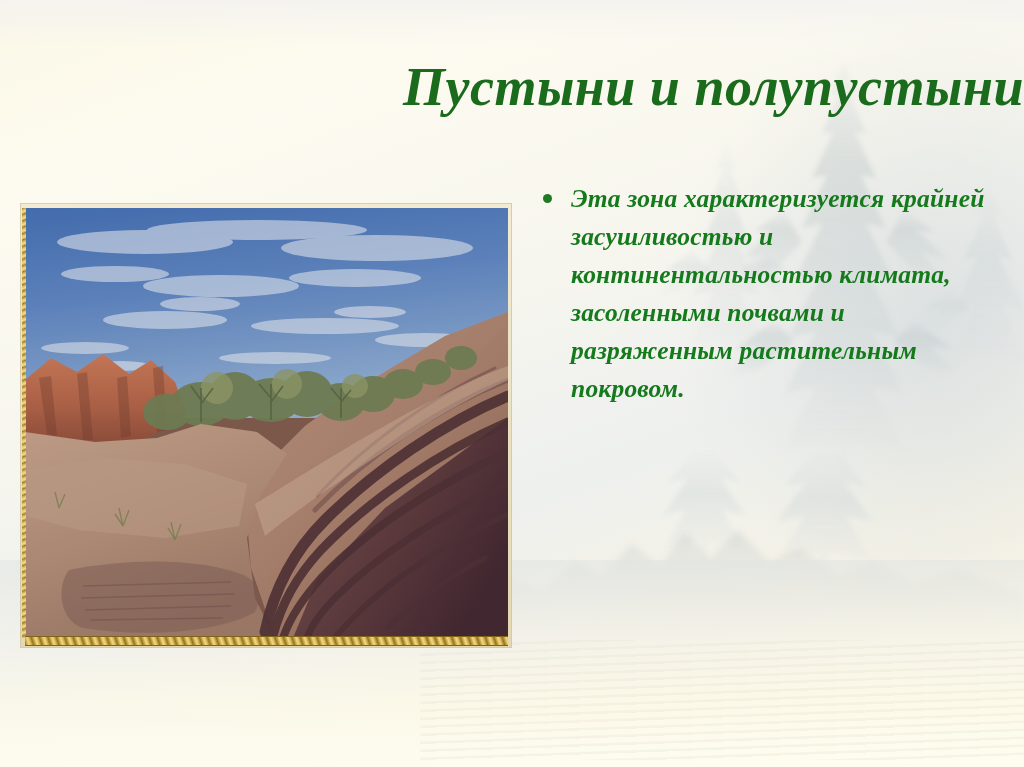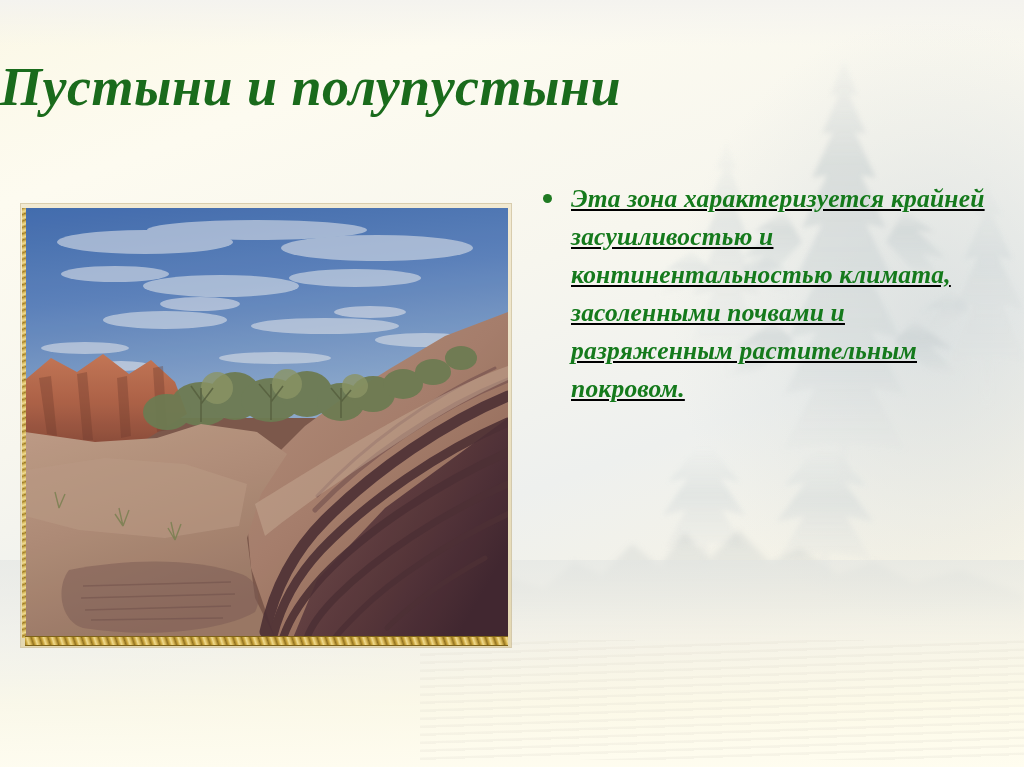--- a/index.html
+++ b/index.html
@@ -83,21 +83,21 @@
     right: -10px; top: 20px;
     width: 400px; height: 620px;
     opacity: .85;
   }
 
   
   .title {
     position: absolute;
     left: 0; right: 0;
     top: 58px;
-    text-align: left;
+    text-align: right;
     color: #1a6b1c;
     font-family: "Liberation Serif", "DejaVu Serif", serif;
     font-style: italic;
     font-weight: bold;
     font-size: 54px;
     letter-spacing: 0.5px;
     line-height: 1.1;
     white-space: nowrap;
   }
 
@@ -147,21 +147,20 @@
   
   .body-block {
     position: absolute;
     left: 533px;
     top: 180px;
     width: 470px;
   }
   .bullet-row {
     position: relative;
     padding-left: 38px;
-    text-decoration: underline;
   }
   .bullet-dot {
     position: absolute;
     left: 10px;
     top: 14px;
     width: 9px;
     height: 9px;
     border-radius: 50%;
     background: #1f7a22;
   }

